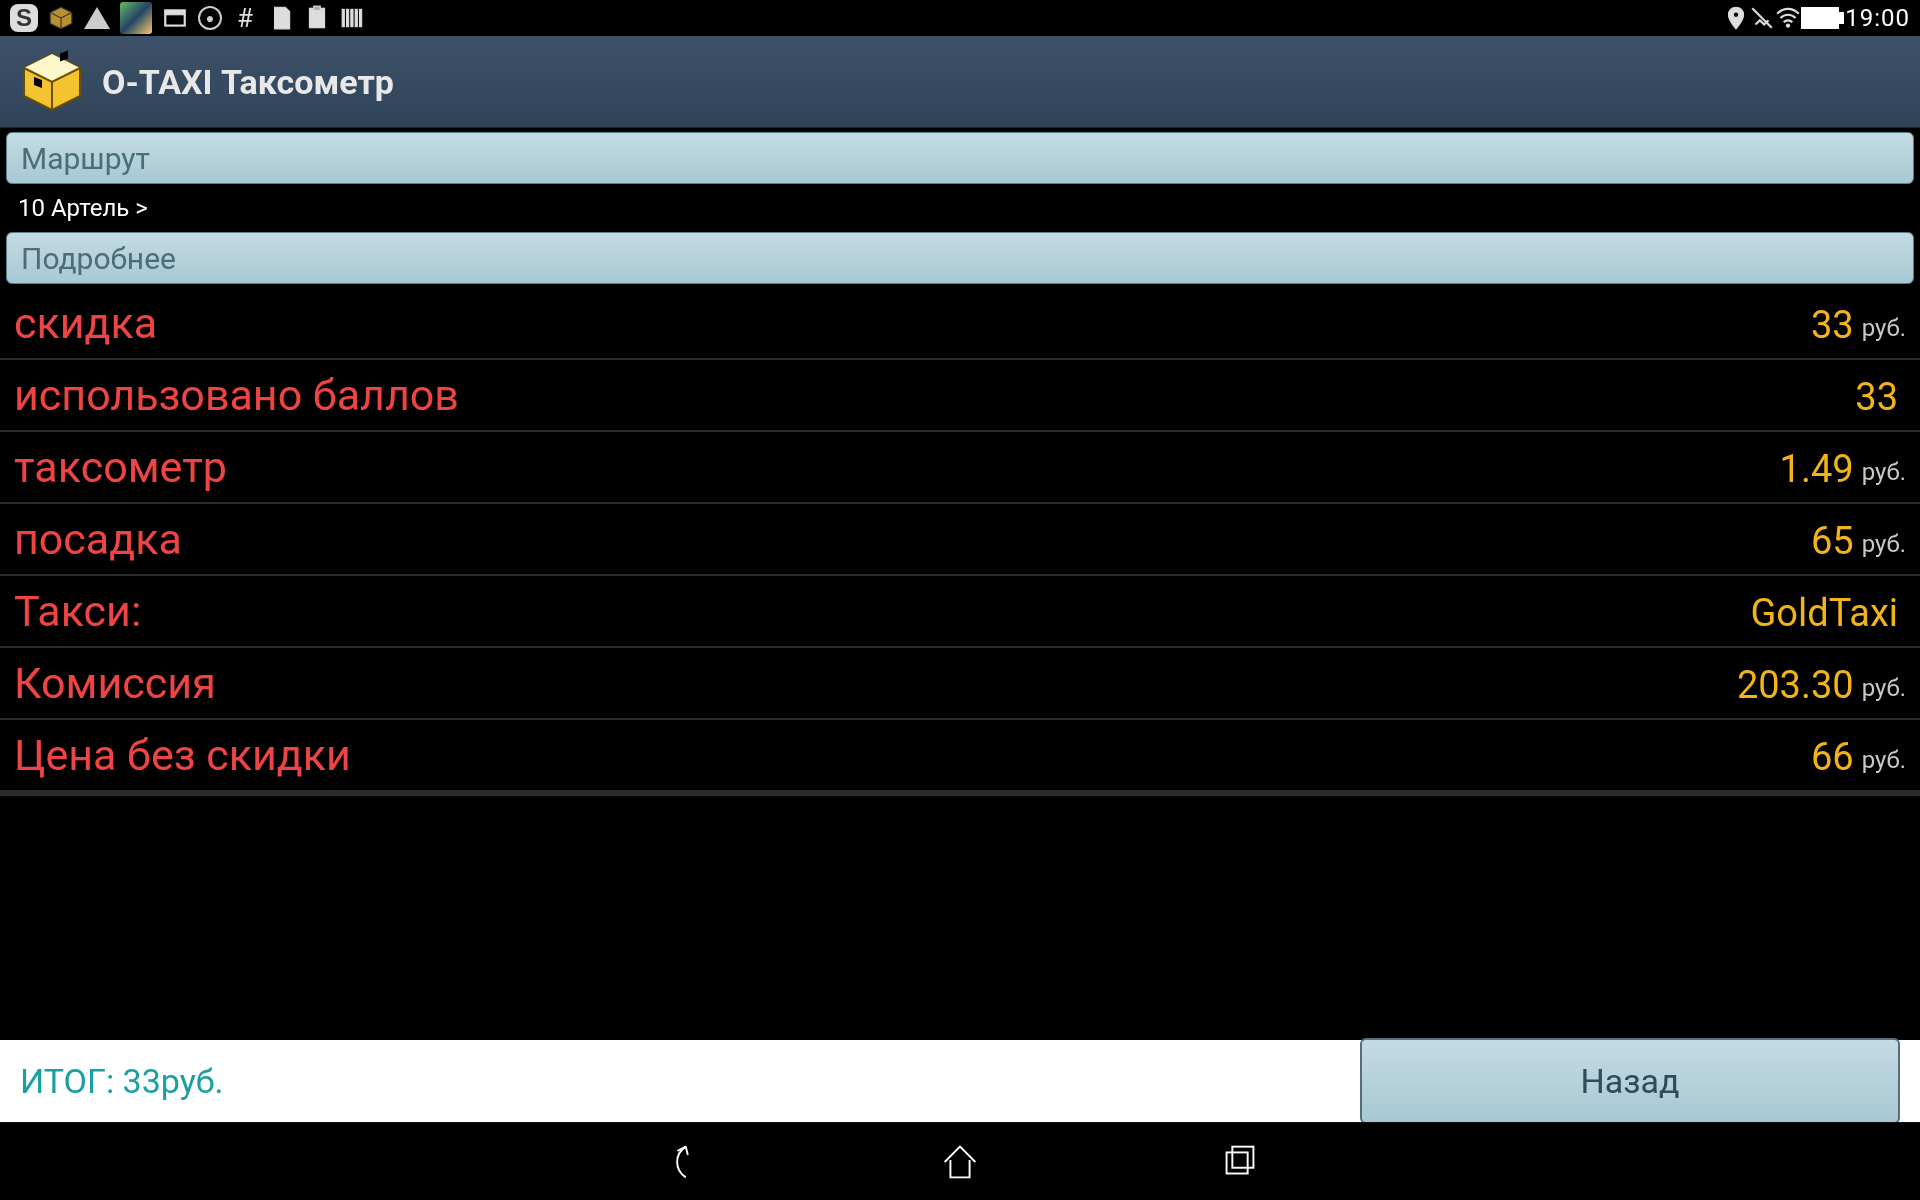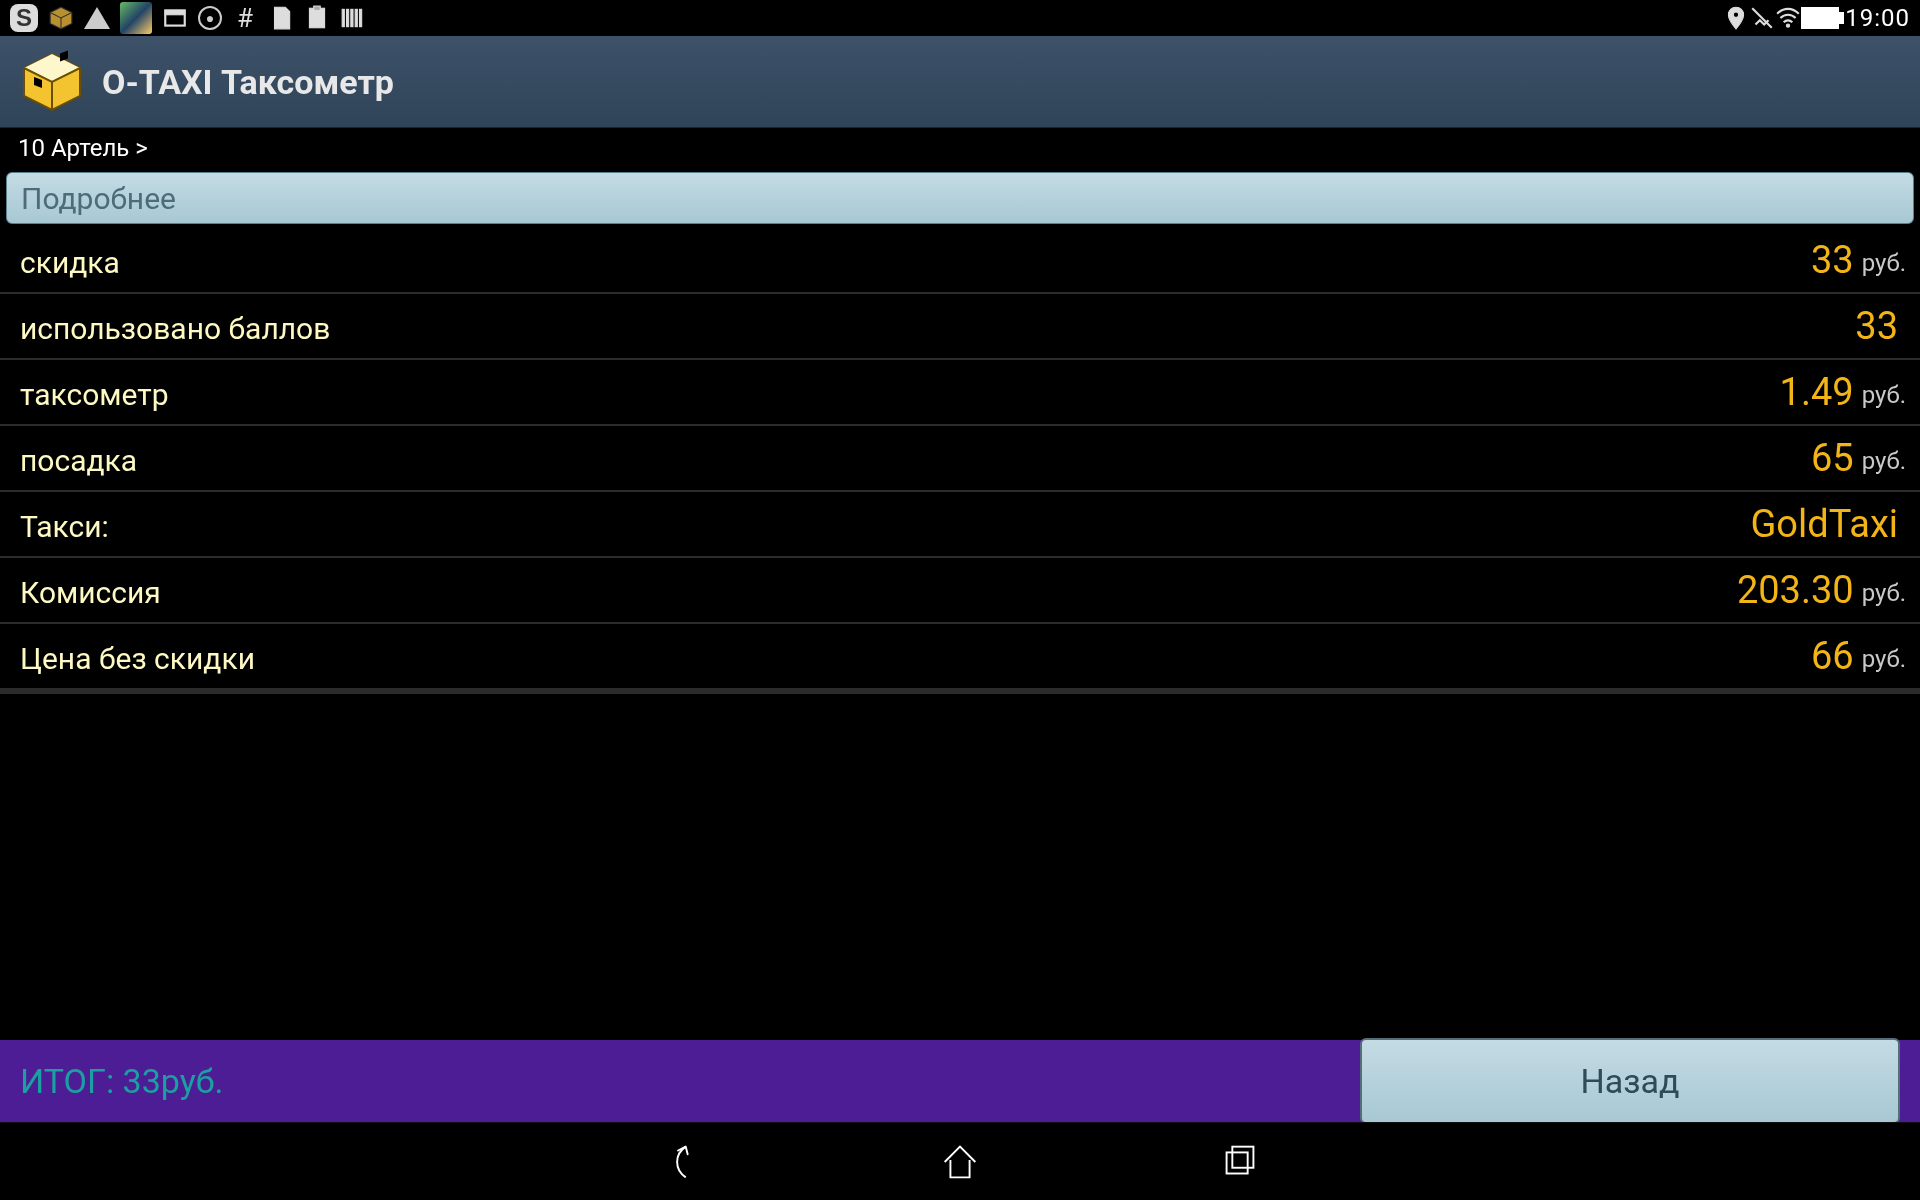--- a/index.html
+++ b/index.html
@@ -27,27 +27,27 @@
 
   
   .section-hdr { margin: 4px 6px; height: 52px; border-radius: 6px; background: linear-gradient(#c4dbe4,#a7c8d3); border: 1px solid #5a7f8e; display: flex; align-items: center; padding: 0 14px; color: #4d6c7a; font-size: 30px; }
 
   
   .breadcrumb { color: #ffffff; font-size: 24px; padding: 6px 10px; margin-left: 8px; }
 
   
   .list { flex: 1; display: flex; flex-direction: column; }
   .row { display: flex; align-items: baseline; padding: 10px 14px 10px 14px; border-bottom: 2px solid #2b2b2b; }
-  .row .label { color: #fef9c3; font-size: 30px; flex: 1; margin-left: 6px; }
+  .row .label { color: #ef4444; font-size: 43px; flex: 1; }
   .row .value { color: #f2b416; font-size: 38px; }
   .row .unit { color: #c9c9c9; font-size: 24px; margin-left: 8px; position: relative; top: -2px; }
   .row.last-border { border-bottom: 6px solid #2b2b2b; }
 
   
-  .footer { height: 82px; background: #4c1d95; display: flex; align-items: center; padding: 0 20px; gap: 20px; }
+  .footer { height: 82px; background: #ffffff; display: flex; align-items: center; padding: 0 20px; gap: 20px; }
   .total { color: #1aa0a0; font-size: 34px; flex: 1; }
   .back-btn { width: 540px; height: 86px; border-radius: 6px; background: linear-gradient(#c4dbe4,#a7c8d3); border: 2px solid #546e7a; display: flex; align-items: center; justify-content: center; color: #2f4a58; font-size: 34px; }
 
   
   .nav-bar { height: 78px; background: #000; display: flex; align-items: center; justify-content: center; gap: 220px; border-top: 1px solid #111; }
   .nav-btn { width: 60px; height: 60px; display: flex; align-items: center; justify-content: center; color: #fff; }
   .nav-btn svg { width: 46px; height: 46px; stroke: #fff; fill: none; stroke-width: 2; }
 
   .status-bar svg { stroke: #ddd; fill: #ddd; }
 </style>
@@ -132,20 +132,21 @@
         <polygon points="32,4 60,18 32,32 4,18" fill="#fff7cc"></polygon>
         <polyline points="4,18 32,32 60,18" fill="none" stroke="#6b4e00" stroke-width="2"></polyline>
         <line x1="32" y1="32" x2="32" y2="60" stroke="#6b4e00" stroke-width="2"></line>
         <rect x="14" y="22" width="8" height="8" fill="#000" transform="skewY(20)"></rect>
         <rect x="40" y="18" width="8" height="8" fill="#000" transform="skewY(-20)"></rect>
       </svg>
     </div>
     <div class="app-title">O-TAXI Таксометр</div>
   </div>
 
+  <div class="section-hdr">Маршрут</div>
 
   <div class="breadcrumb">10 Артель  &gt;</div>
 
   <div class="section-hdr">Подробнее</div>
 
   <div class="list">
     <div class="row">
       <div class="label">скидка</div>
       <div class="value">33</div>
       <div class="unit">руб.</div>

